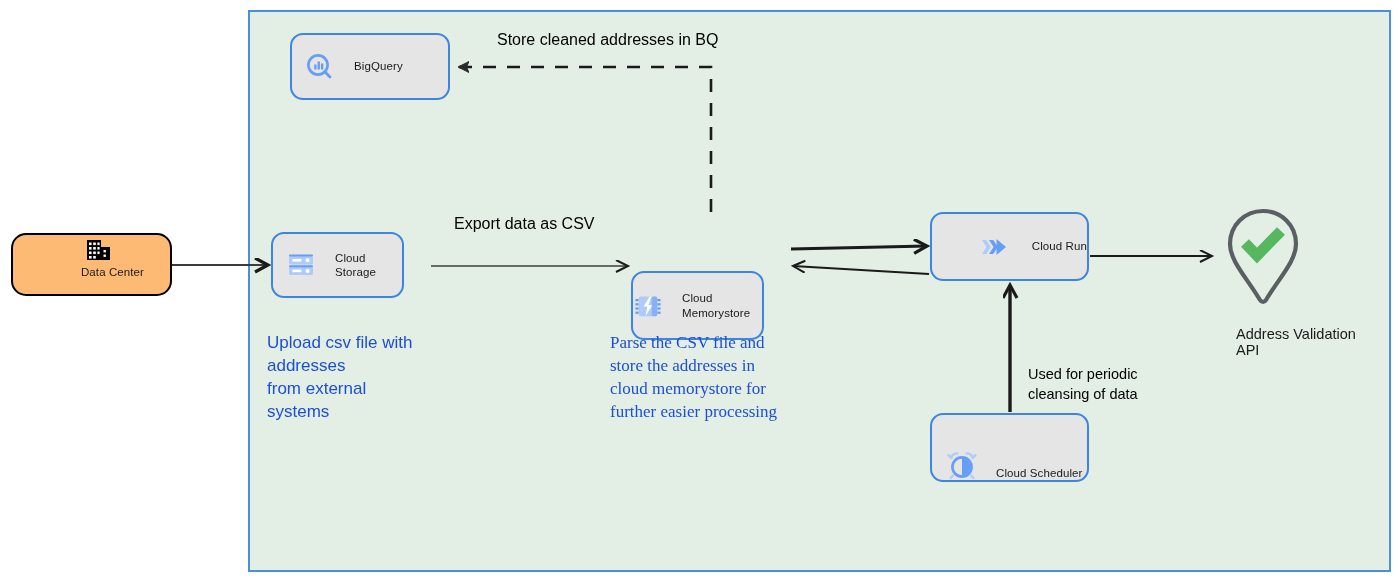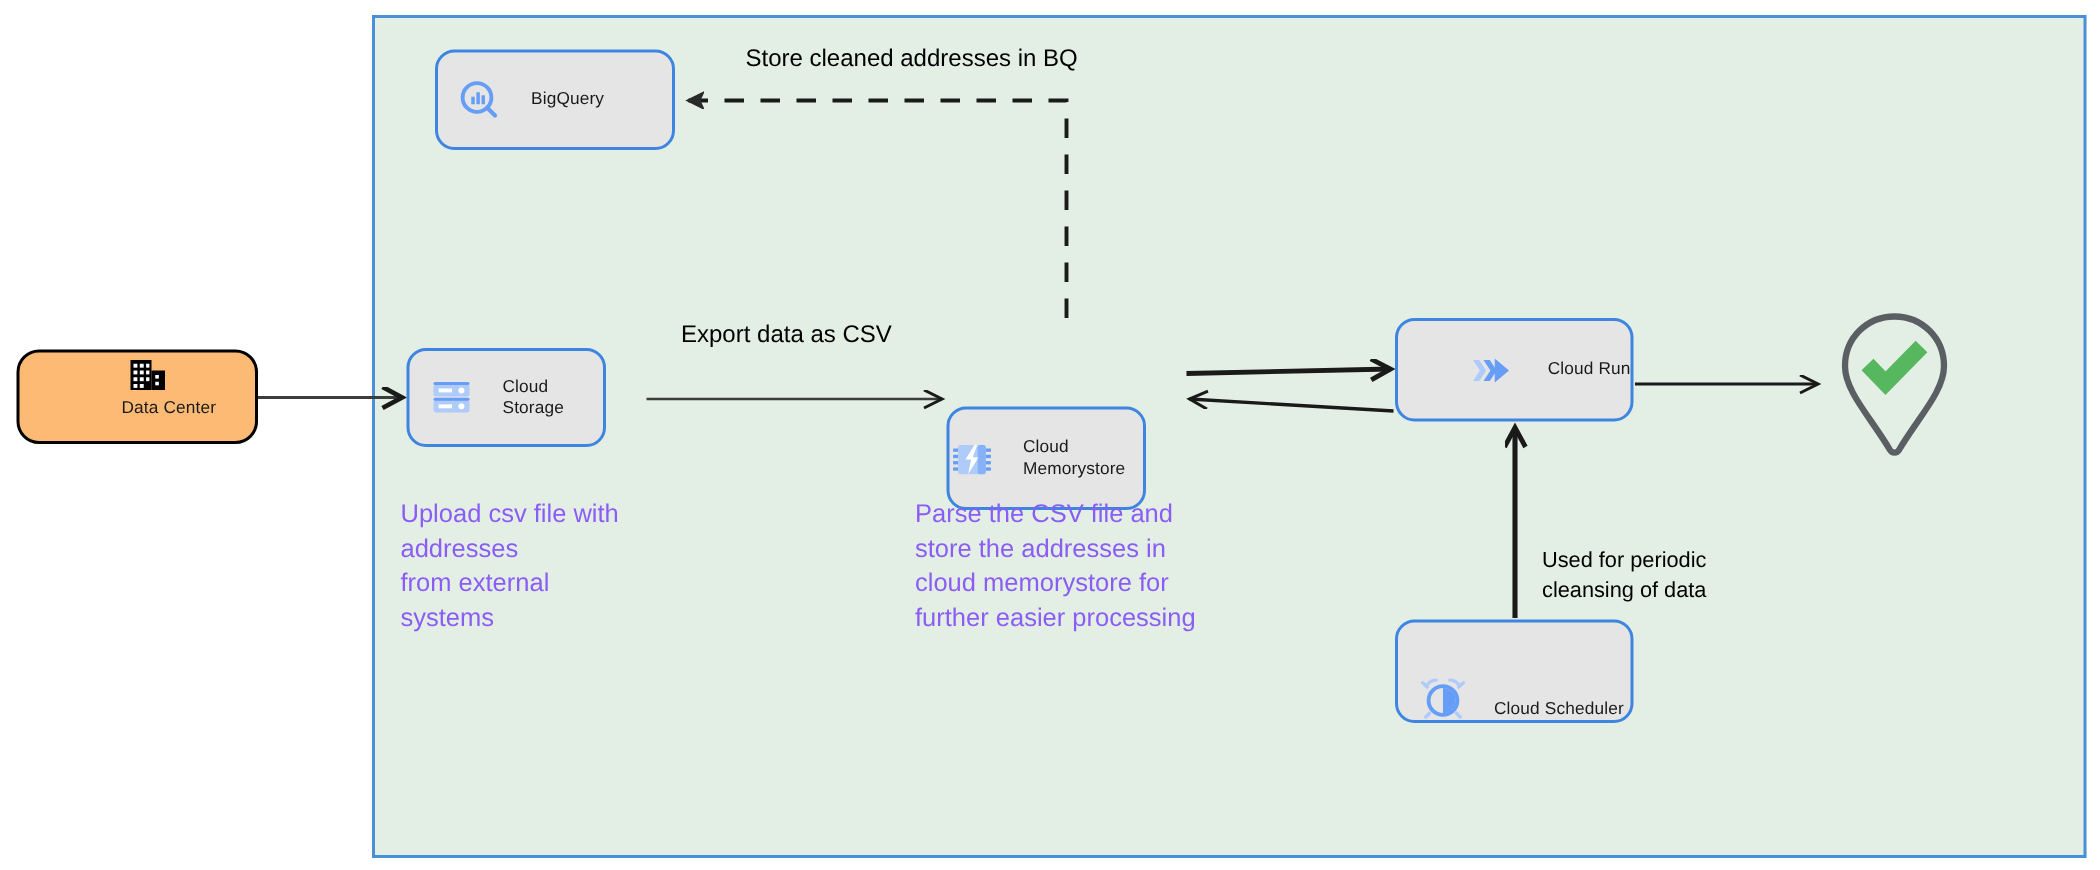--- a/index.html
+++ b/index.html
@@ -57,21 +57,21 @@
     font-size: 11.5px;
     color: #1a1a1a;
     line-height: 1.25;
     letter-spacing: 0.1px;
   }
   .node.onprem .node-label {
     font-size: 11.5px;
   }
   .freetext {
     position: absolute;
-    color: #8b5cf6;
+    color: #1d4ed8;
     line-height: 1.36;
     white-space: pre-line;
   }
   .edge-label {
     position: absolute;
     font-size: 16px;
     color: #000000;
     white-space: nowrap;
   }
   .note {
@@ -239,32 +239,34 @@
     <span class="node-label" style="margin-left:18px;">Cloud Scheduler</span>
   </div>
 
   <div class="pin-wrap" style="left:1222px; top:206px; width:170px; height:160px;">
     <span class="node-icon" style="position:absolute; left:0; top:0;">
       <svg width="82" height="102" viewBox="0 0 82 102">
         <path d="M41,5 C22.5,5 8,19.5 8,38 C8,55 25,72 38,94 C39.4,96.4 42.6,96.4 44,94 C57,72 74,55 74,38 C74,19.5 59.5,5 41,5 Z" fill="none" stroke="#5a5f63" stroke-width="4.2"></path>
         <path d="M23,37 L35,49.5 L59,25" fill="none" stroke="#57b75f" stroke-width="11" stroke-linecap="butt" stroke-linejoin="miter"></path>
       </svg>
     </span>
+    <span class="pin-caption" style="position:absolute; left:14px; top:120px; white-space:pre-line;">Address Validation
+API</span>
   </div>
 
   <div class="edge-label" style="left:497px; top:31px;">Store cleaned addresses in BQ</div>
 
   <div class="edge-label" style="left:454px; top:215px;">Export data as CSV</div>
 
   <div class="edge-label note-small" style="left:1028px; top:364px; white-space:pre-line; line-height:1.38;">Used for periodic
 cleansing of data</div>
 
   <div class="freetext note" style="left:267px; top:331px; width:300px;">Upload csv file with
 addresses
 from external
 systems</div>
 
-  <div class="freetext note" style="left:610px; top:331px; width:330px;">Parse the CSV file and
+  <div class="freetext note" style="left:610px; top:331px; width:330px;font-family:Liberation Serif, serif;">Parse the CSV file and
 store the addresses in
 cloud  memorystore for
 further easier processing</div>
 
 </div>
 
 </body></html>

